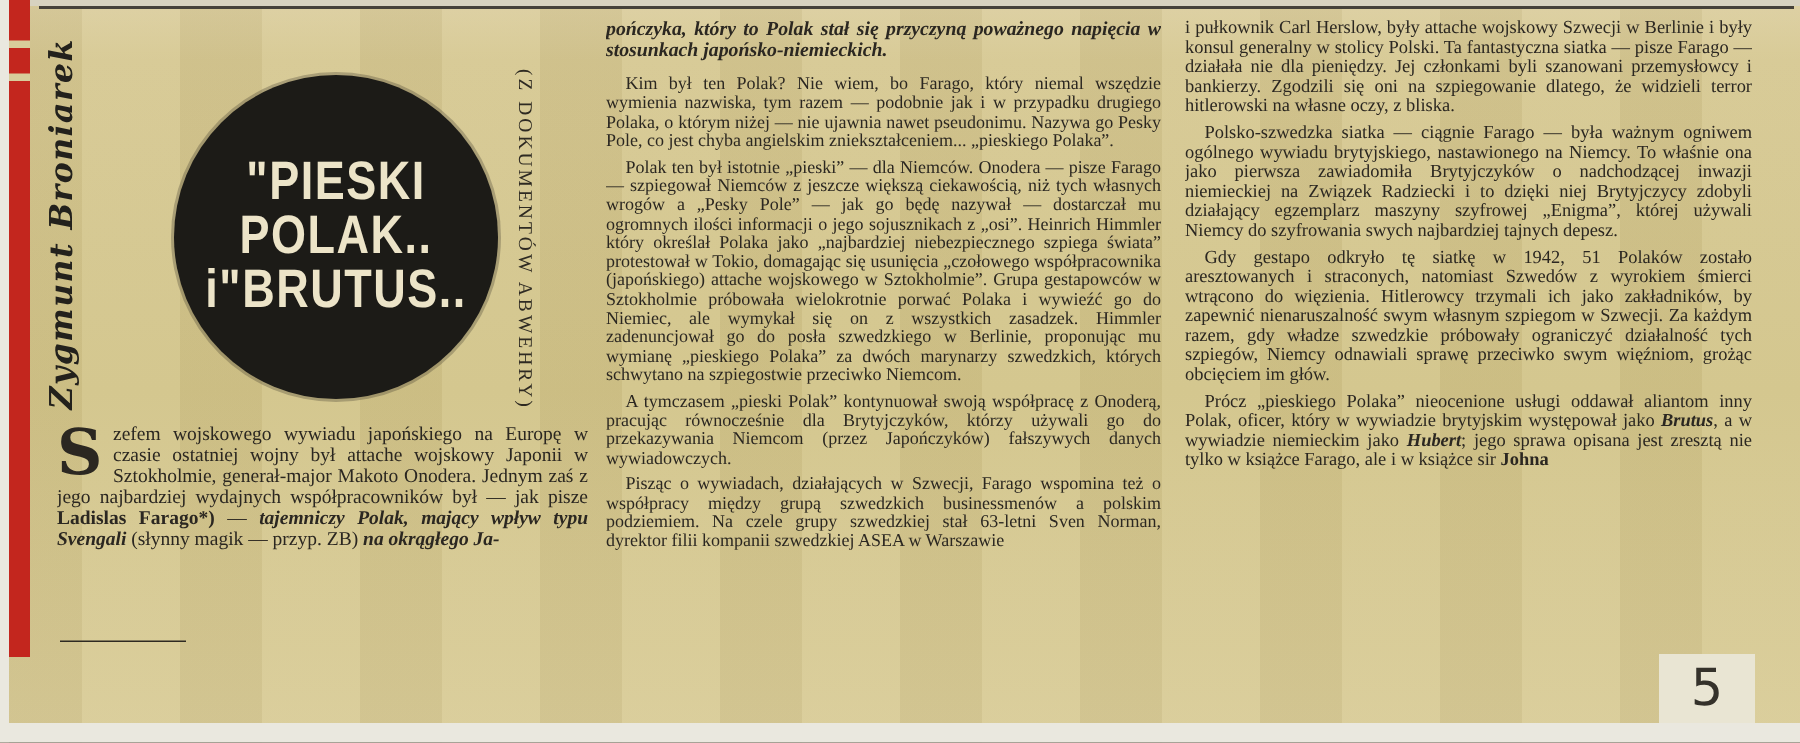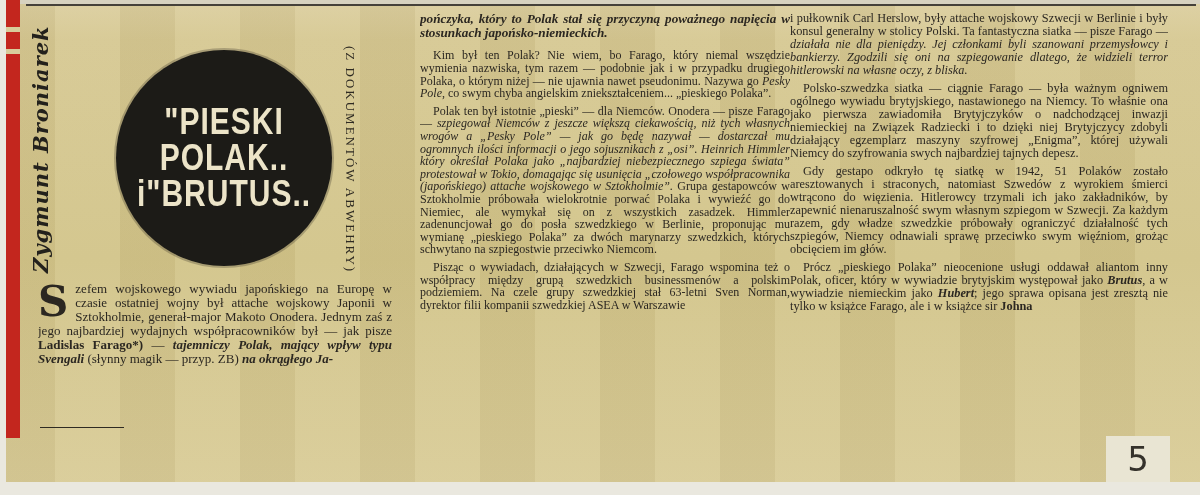--- a/index.html
+++ b/index.html
@@ -33,27 +33,27 @@
     font-weight:700;font-size:30px;line-height:36px;color:#ece4c8;
     letter-spacing:1px;transform:scaleY(1.2);white-space:nowrap;
   }
   .kicker{
     position:absolute;left:342px;top:46px;height:240px;
     writing-mode:vertical-rl;font-size:13px;letter-spacing:2px;color:#2e2a22;white-space:nowrap;
   }
 
   .col{position:absolute;text-align:justify;overflow:hidden;color:var(--ink,#2b2721);}
   .col-1{left:38px;top:282px;width:354px;height:142px;font-size:13px;line-height:13.9px;}
-  .col-2{left:420px;top:12px;width:370px;height:466px;font-size:12px;line-height:12.6px;}
+  .col-2{left:404px;top:12px;width:370px;height:466px;font-size:12px;line-height:12.6px;}
   .col-3{left:790px;top:12px;width:378px;height:466px;font-size:12.3px;line-height:13px;}
   .para{margin:0 0 5px;}
   .para.indent{text-indent:13px;}
   .para.lead{font-size:13.2px;line-height:14.2px;margin-bottom:9px;}
   .run-n{font-style:normal;}
-  .run-i{font-style:italic;}
+  .run-i{}
   .run-b{font-weight:700;font-family:Liberation Serif, serif;}
   .run-bi{font-weight:700;font-style:italic;}
   .dropcap{
     float:left;font-weight:700;font-size:42px;line-height:34px;
     padding:3px 7px 0 0;font-family:"DejaVu Serif",serif;
   }
 
   .footnote-rule{position:absolute;left:40px;top:427px;width:84px;height:1px;background:#2e2a22;}
   .footnote{position:absolute;left:38px;top:431px;width:354px;font-size:11.8px;line-height:13px;color:#2b2721;}
 
@@ -85,22 +85,23 @@
 
   <div class="kicker">(Z DOKUMENTÓW ABWEHRY)</div>
 
   <div class="col col-1" id="col1">
       <p class="para"><span class="dropcap">S</span><span class="run-n">zefem wojskowego wywiadu japońskiego na Europę w czasie ostatniej wojny był attache wojskowy Japonii w Sztokholmie, generał-major Makoto Onodera. Jednym zaś z jego najbardziej wydajnych współpracowników był — jak pisze </span><span class="run-b">Ladislas Farago*)</span><span class="run-n"> — </span><span class="run-bi">tajemniczy Polak, mający wpływ typu Svengali</span><span class="run-n"> (słynny magik — przyp. ZB) </span><span class="run-bi">na okrągłego Ja-</span></p>
     </div>
   <div class="footnote-rule"></div>
 
   <div class="col col-2" id="col2">
       <p class="para lead"><span class="run-bi">pończyka, który to Polak stał się przyczyną poważnego napięcia w stosunkach japońsko-niemieckich.</span></p>
-      <p class="para indent"><span class="run-n">Kim był ten Polak? Nie wiem, bo Farago, który niemal wszędzie wymienia nazwiska, tym razem — podobnie jak i w przypadku drugiego Polaka, o którym niżej — nie ujawnia nawet pseudonimu. Nazywa go </span><span class="run-i">Pesky Pole</span><span class="run-n">, co swym chyba angielskim zniekształceniem... „pieskiego Polaka”.</span></p>
+      <p class="para indent"><span class="run-n">Kim był ten Polak? Nie wiem, bo Farago, który niemal wszędzie wymienia nazwiska, tym razem — podobnie jak i w przypadku drugiego Polaka, o którym niżej — nie ujawnia nawet pseudonimu. Nazywa go </span><span class="run-i">Pesky Pole</span><span class="run-n">, co jest chyba angielskim zniekształceniem... „pieskiego Polaka”.</span></p>
       <p class="para indent"><span class="run-n">Polak ten był istotnie „pieski” — dla Niemców. Onodera — pisze Farago — </span><span class="run-i">szpiegował Niemców z jeszcze większą ciekawością, niż tych własnych wrogów a „Pesky Pole” — jak go będę nazywał — dostarczał mu ogromnych ilości informacji o jego sojusznikach z „osi”. Heinrich Himmler który określał Polaka jako „najbardziej niebezpiecznego szpiega świata” protestował w Tokio, domagając się usunięcia „czołowego współpracownika (japońskiego) attache wojskowego w Sztokholmie”.</span><span class="run-n"> Grupa gestapowców w Sztokholmie próbowała wielokrotnie porwać Polaka i wywieźć go do Niemiec, ale wymykał się on z wszystkich zasadzek. Himmler zadenuncjował go do posła szwedzkiego w Berlinie, proponując mu wymianę „pieskiego Polaka” za dwóch marynarzy szwedzkich, których schwytano na szpiegostwie przeciwko Niemcom.</span></p>
+      <p class="para indent"><span class="run-n">A tymczasem „pieski Polak” kontynuował swoją współpracę z Onoderą, pracując równocześnie dla Brytyjczyków, którzy używali go do przekazywania Niemcom (przez Japończyków) fałszywych danych wywiadowczych.</span></p>
       <p class="para indent"><span class="run-n">Pisząc o wywiadach, działających w Szwecji, Farago wspomina też o współpracy między grupą szwedzkich businessmenów a polskim podziemiem. Na czele grupy szwedzkiej stał 63-letni Sven Norman, dyrektor filii kompanii szwedzkiej ASEA w Warszawie</span></p>
     </div>
   <div class="col col-3" id="col3">
       <p class="para"><span class="run-n">i pułkownik Carl Herslow, były attache wojskowy Szwecji w Berlinie i były konsul generalny w stolicy Polski. Ta fantastyczna siatka — pisze Farago — </span><span class="run-i">działała nie dla pieniędzy. Jej członkami byli szanowani przemysłowcy i bankierzy. Zgodzili się oni na szpiegowanie dlatego, że widzieli terror hitlerowski na własne oczy, z bliska.</span></p>
       <p class="para indent"><span class="run-n">Polsko-szwedzka siatka — ciągnie Farago — była ważnym ogniwem ogólnego wywiadu brytyjskiego, nastawionego na Niemcy. To właśnie ona jako pierwsza zawiadomiła Brytyjczyków o nadchodzącej inwazji niemieckiej na Związek Radziecki i to dzięki niej Brytyjczycy zdobyli działający egzemplarz maszyny szyfrowej „Enigma”, której używali Niemcy do szyfrowania swych najbardziej tajnych depesz.</span></p>
       <p class="para indent"><span class="run-n">Gdy gestapo odkryło tę siatkę w 1942, 51 Polaków zostało aresztowanych i straconych, natomiast Szwedów z wyrokiem śmierci wtrącono do więzienia. Hitlerowcy trzymali ich jako zakładników, by zapewnić nienaruszalność swym własnym szpiegom w Szwecji. Za każdym razem, gdy władze szwedzkie próbowały ograniczyć działalność tych szpiegów, Niemcy odnawiali sprawę przeciwko swym więźniom, grożąc obcięciem im głów.</span></p>
       <p class="para indent"><span class="run-n">Prócz „pieskiego Polaka” nieocenione usługi oddawał aliantom inny Polak, oficer, który w wywiadzie brytyjskim występował jako </span><span class="run-bi">Brutus</span><span class="run-n">, a w wywiadzie niemieckim jako </span><span class="run-bi">Hubert</span><span class="run-n">; jego sprawa opisana jest zresztą nie tylko w książce Farago, ale i w książce sir </span><span class="run-b">Johna</span></p>
     </div>
 
   <div class="edge-bottom"></div>

